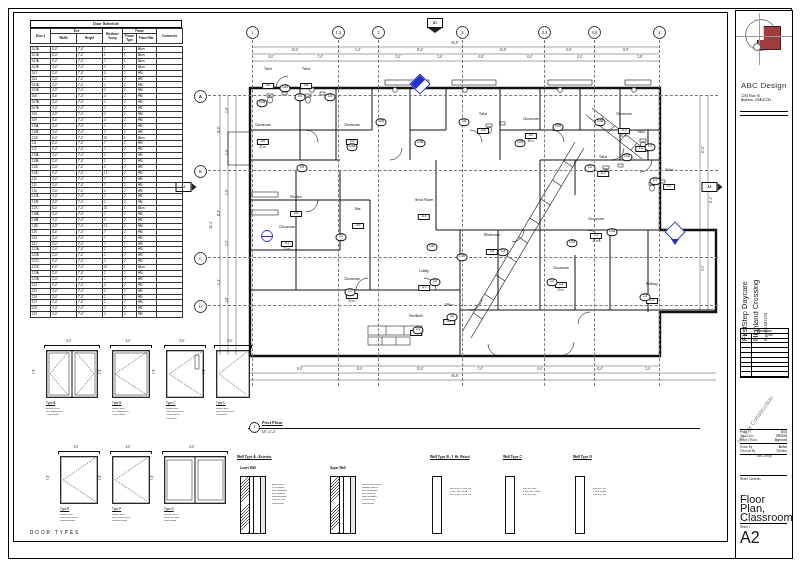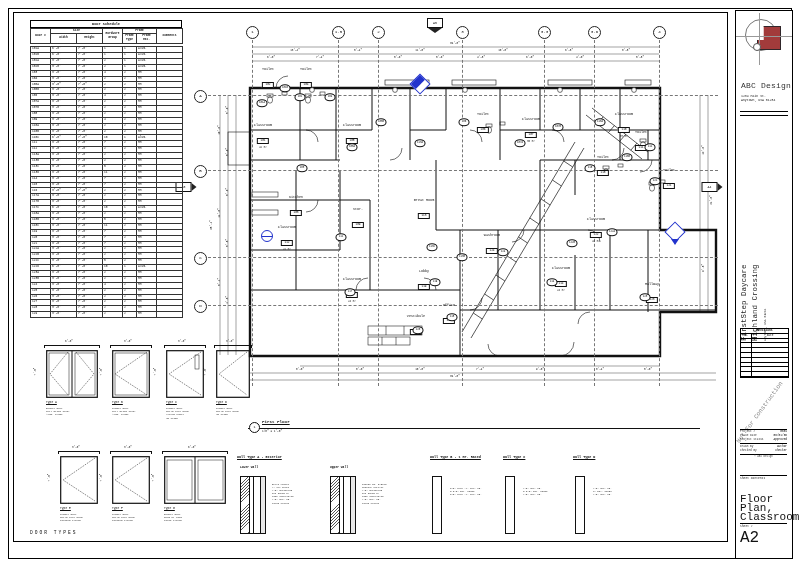--- a/index.html
+++ b/index.html
@@ -1,17 +1,17 @@
 <!DOCTYPE html>
 <html><head>
 <meta charset="utf-8">
 <style>
   html,body{margin:0;padding:0;background:#fff;}
   .sheet{position:relative;width:800px;height:564px;background:#fff;overflow:hidden;
-         font-family:Liberation Mono, monospace;color:#111;}
+         font-family:Liberation Sans, sans-serif;color:#111;}
   .abs{position:absolute;}
   .border-outer{left:8px;top:8px;width:782px;height:549px;border:1.4px solid #000;}
   .border-inner{left:13px;top:12px;width:713px;height:528px;border:0.8px solid #000;}
   .titleblock{left:735px;top:10px;width:56px;height:547px;border:0.9px solid #000;background:#fff;}
   
   .tb-logo-circle{left:9px;top:8px;width:30px;height:30px;border:0.8px solid #777;border-radius:50%;}
   .tb-logo-red{left:21px;top:15px;width:22px;height:22px;background:#a23b3b;border:0.8px solid #30262a;
                clip-path:polygon(28% 0,100% 0,100% 100%,0 100%,0 58%,28% 58%);}
   .tb-logo-h{left:0px;top:25px;width:56px;height:0;border-top:0.5px solid #999;}
   .tb-logo-v{left:23px;top:2px;width:0;height:52px;border-left:0.5px solid #999;}

